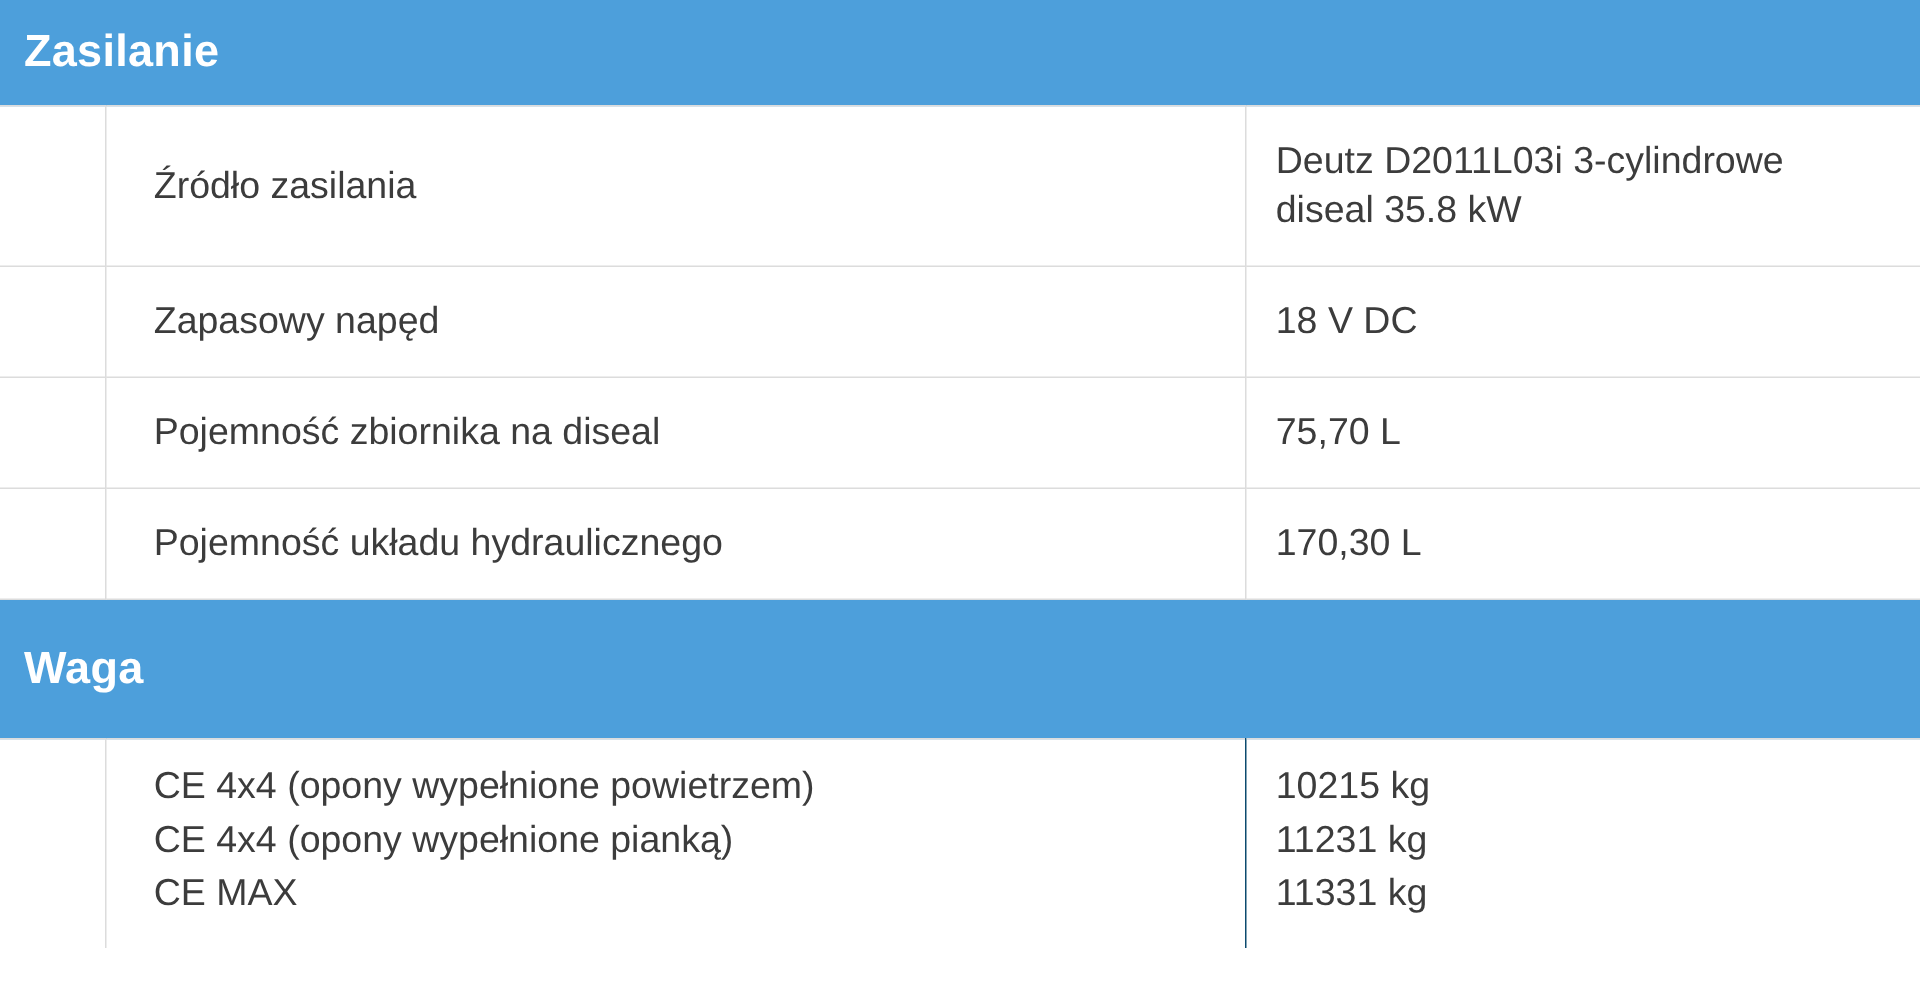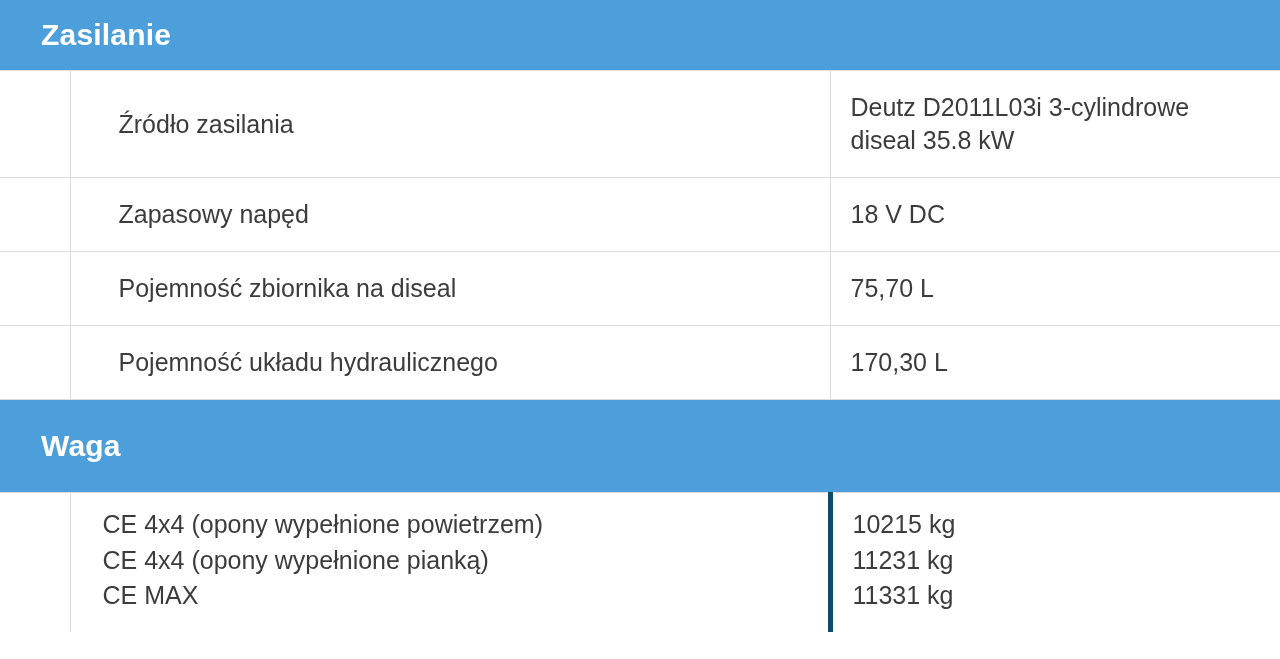--- a/index.html
+++ b/index.html
@@ -33,40 +33,39 @@
     align-items: center;
   }
   .section-band.tall {
     height: 92px;
   }
   .section-title {
     color: #ffffff;
     font-size: 30px;
     font-weight: bold;
     letter-spacing: 0.2px;
-    padding-left: 26px;
-    margin-left: 15px;
+    padding-left: 16px;
   }
 
   
   .data-row td {
     border-top: 1px solid #dcdcdc;
     border-bottom: 1px solid #dcdcdc;
     background: #ffffff;
     vertical-align: middle;
   }
   td.gutter {
     width: 70px;
     border-left: none;
     border-right: 1px solid #dcdcdc;
     padding: 0;
   }
   td.label-cell {
     border-right: 1px solid #dcdcdc;
-    padding: 20px 20px 20px 48px;
+    padding: 20px 20px 20px 32px;
     font-size: 25px;
     line-height: 1.32;
     color: #3c3c3c;
     text-align: left;
   }
   td.value-cell {
     width: 450px;
     padding: 20px 30px 20px 20px;
     font-size: 25px;
     line-height: 1.32;
@@ -75,21 +74,21 @@
 
   
   .list-label,
   .list-value {
     font-size: 25px;
     line-height: 1.42;
     white-space: pre-line;
     color: #3c3c3c;
   }
   td.list-label-cell {
-    border-right: 5px solid #0c4a6e;
+    border-right: 1px solid #0c4a6e;
     padding: 14px 20px 18px 32px;
     vertical-align: top;
     text-align: left;
   }
   td.list-value-cell {
     width: 450px;
     padding: 14px 30px 18px 20px;
     vertical-align: top;
     text-align: left;
   }

